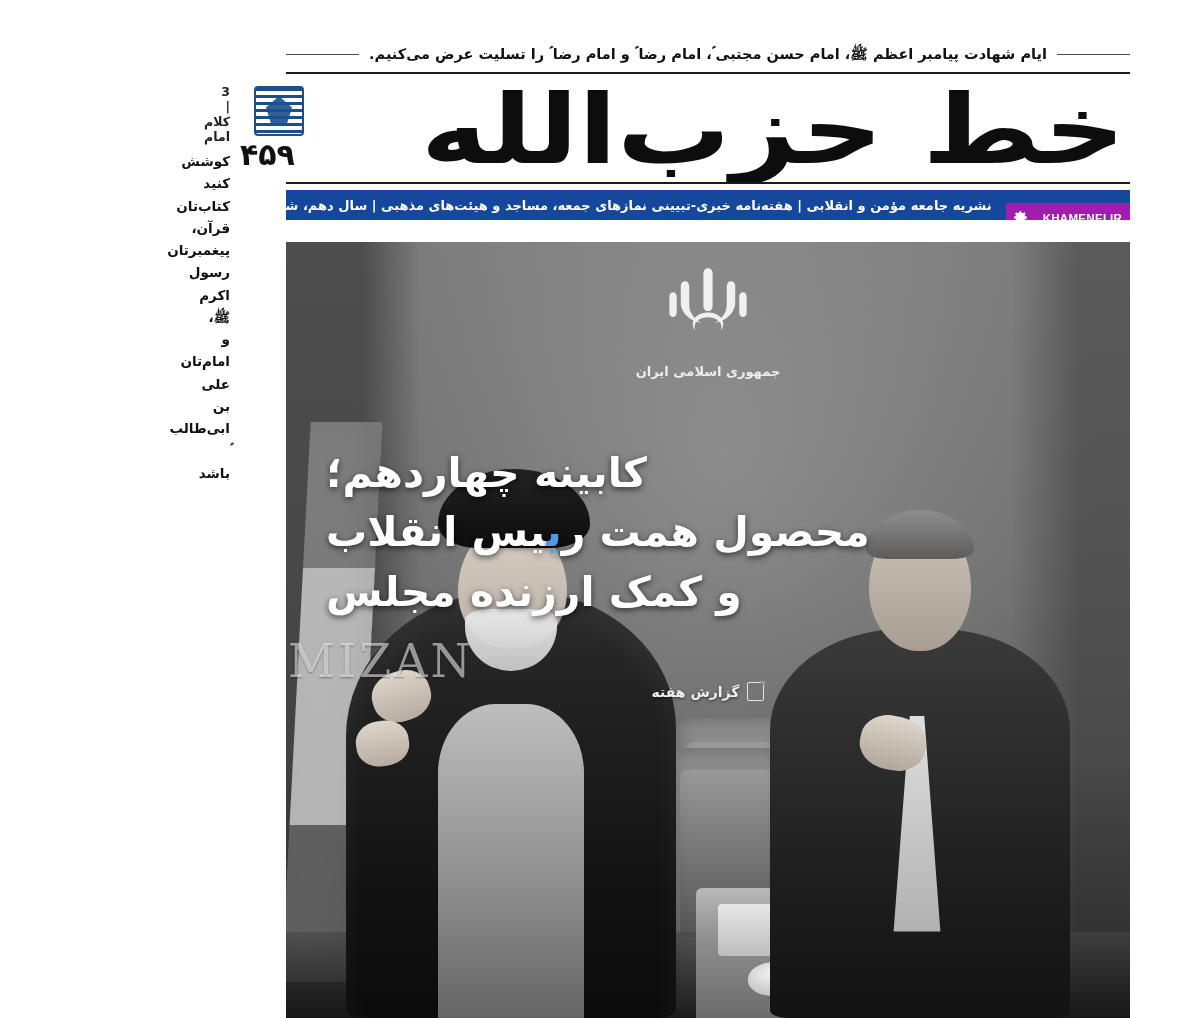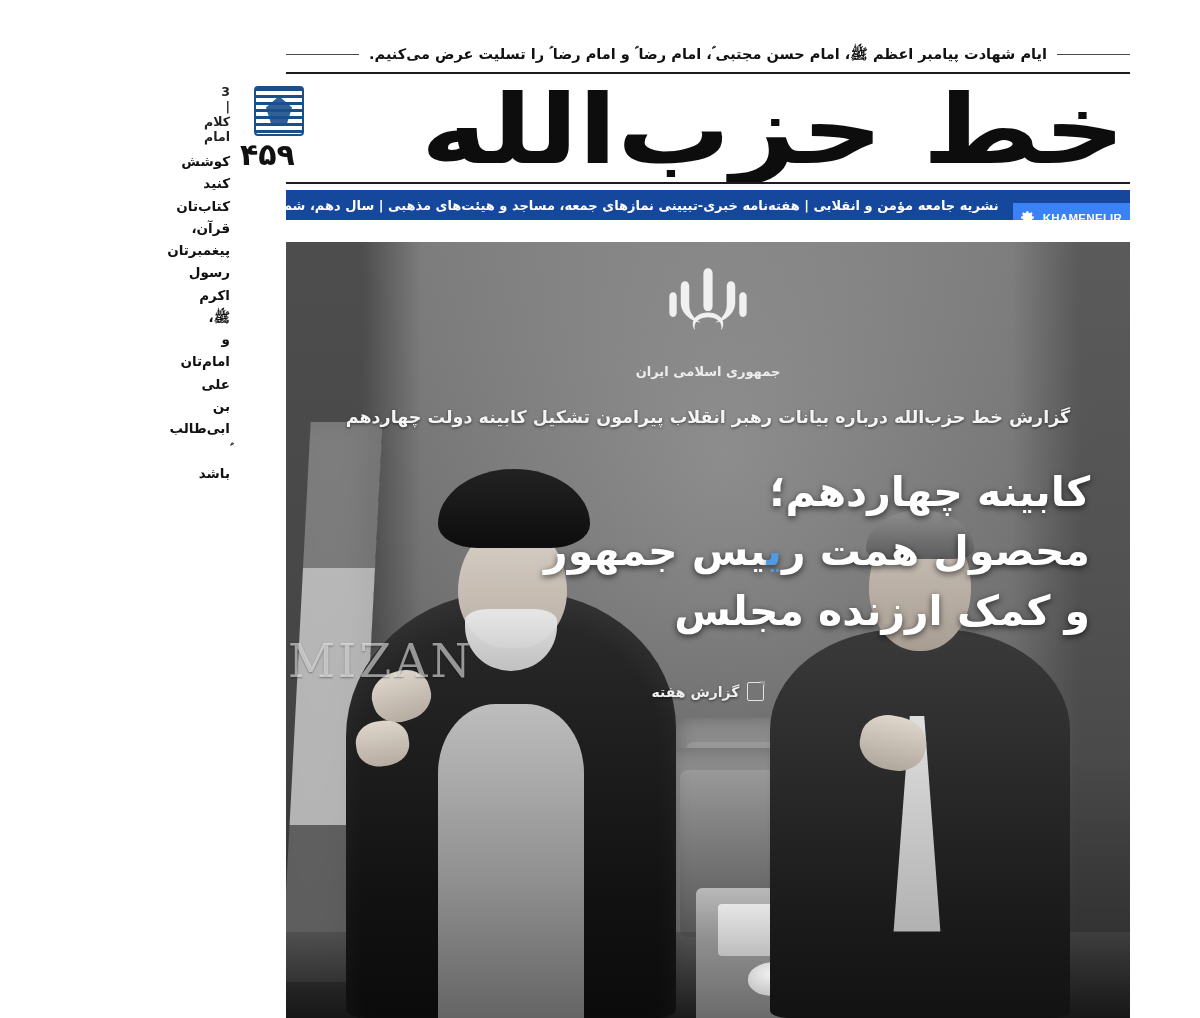--- a/index.html
+++ b/index.html
@@ -170,22 +170,22 @@
     font-size: 13px;
     font-weight: 700;
     white-space: nowrap;
     padding: 0 14px;
     line-height: 1;
   }
   .kh-badge {
     flex: 0 0 auto;
     display: flex;
     align-items: center;
-    gap: 7px;
-    background: #3b82f6;
+    gap: 14px;
+    background: #a21caf;
     padding: 0 8px 0 6px;
     height: 100%;
     direction: ltr;
     margin-top: 25px;
   }
   .kh-badge .gear {
     width: 17px;
     height: 17px;
     position: relative;
     color: #fff;
@@ -272,27 +272,26 @@
     font-size: 17.5px;
     font-weight: 700;
     line-height: 1.5;
     text-shadow: 0 1px 3px rgba(0,0,0,.6);
   }
   .headline {
     position: absolute;
     top: 202px;
     left: 40px;
     right: 40px;
-    text-align: right;
+    text-align: left;
     color: #ffffff;
     font-size: 41px;
     font-weight: 900;
     line-height: 1.45;
     text-shadow: 0 2px 6px rgba(0,0,0,.65);
-    margin-top: 19px;
   }
   .headline .l2 .hl { color: #4f9ae0; }
   .report-tag {
     position: absolute;
     top: 440px;
     left: 0;
     right: 0;
     display: flex;
     align-items: center;
     justify-content: center;
@@ -629,25 +628,24 @@
           <path d="M75 18c2.8 0 4.6 2.2 4.6 5.4v17.4c0 12.4-11 20.4-21.6 22C65.4 59 70.4 52 70.4 43.4v-20C70.4 20.2 72.2 18 75 18z"></path>
           <path d="M12 30c2.4 0 4 1.9 4 4.6V52c0 3-1.6 4.8-4 4.8S8 55 8 52V34.6C8 31.9 9.6 30 12 30z"></path>
           <path d="M88 30c2.4 0 4 1.9 4 4.6V52c0 3-1.6 4.8-4 4.8S84 55 84 52V34.6c0-2.7 1.6-4.6 4-4.6z"></path>
           <path d="M50 52c9 0 16.6 5 16.6 12.4 0 2.8-1 5-2.6 6.8.4-1.2.6-2.4.6-3.6 0-6-6.6-10.4-14.6-10.4S35.4 61.6 35.4 67.6c0 1.2.2 2.4.6 3.6-1.6-1.8-2.6-4-2.6-6.8C33.4 57 41 52 50 52z"></path>
           <path d="M50 28.5c1.6 0 2.7 1.2 2.7 3v8.4c0 1.8-1.1 3-2.7 3s-2.7-1.2-2.7-3V31.5c0-1.8 1.1-3 2.7-3z" opacity="0"></path>
         </g>
       </svg>
       <div class="caption">جمهوری اسلامی ایران</div>
     </div>
 
-    <div class="kicker">گزارش خط حزب‌الله درباره بیانات رهبر انقلاب پیرامون تشکیل کابینه دولت چهاردهم</div>
 
     <div class="headline">
       <div class="l1">کابینه چهاردهم؛</div>
-      <div class="l2"><span>محصول همت ر</span><span class="hl">ی</span><span>یس جمهور</span></div>
+      <div class="l2"><span>محصول همت ر</span><span class="hl">ی</span><span>یس انقلاب</span></div>
       <div class="l3">و کمک ارزنده مجلس</div>
     </div>
 
     <div class="report-tag">
       <span class="doc-icon"></span>
       <span>گزارش هفته</span>
     </div>
 
     <div class="watermark">MIZAN</div>
   </div>

